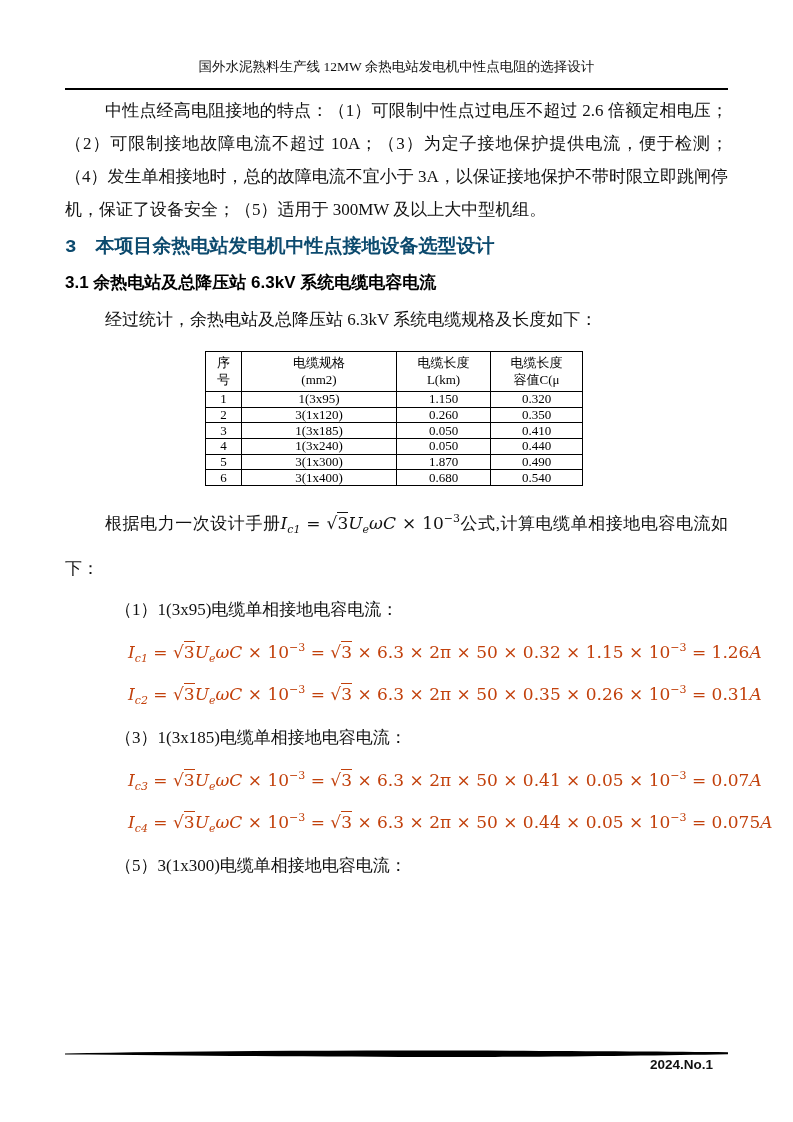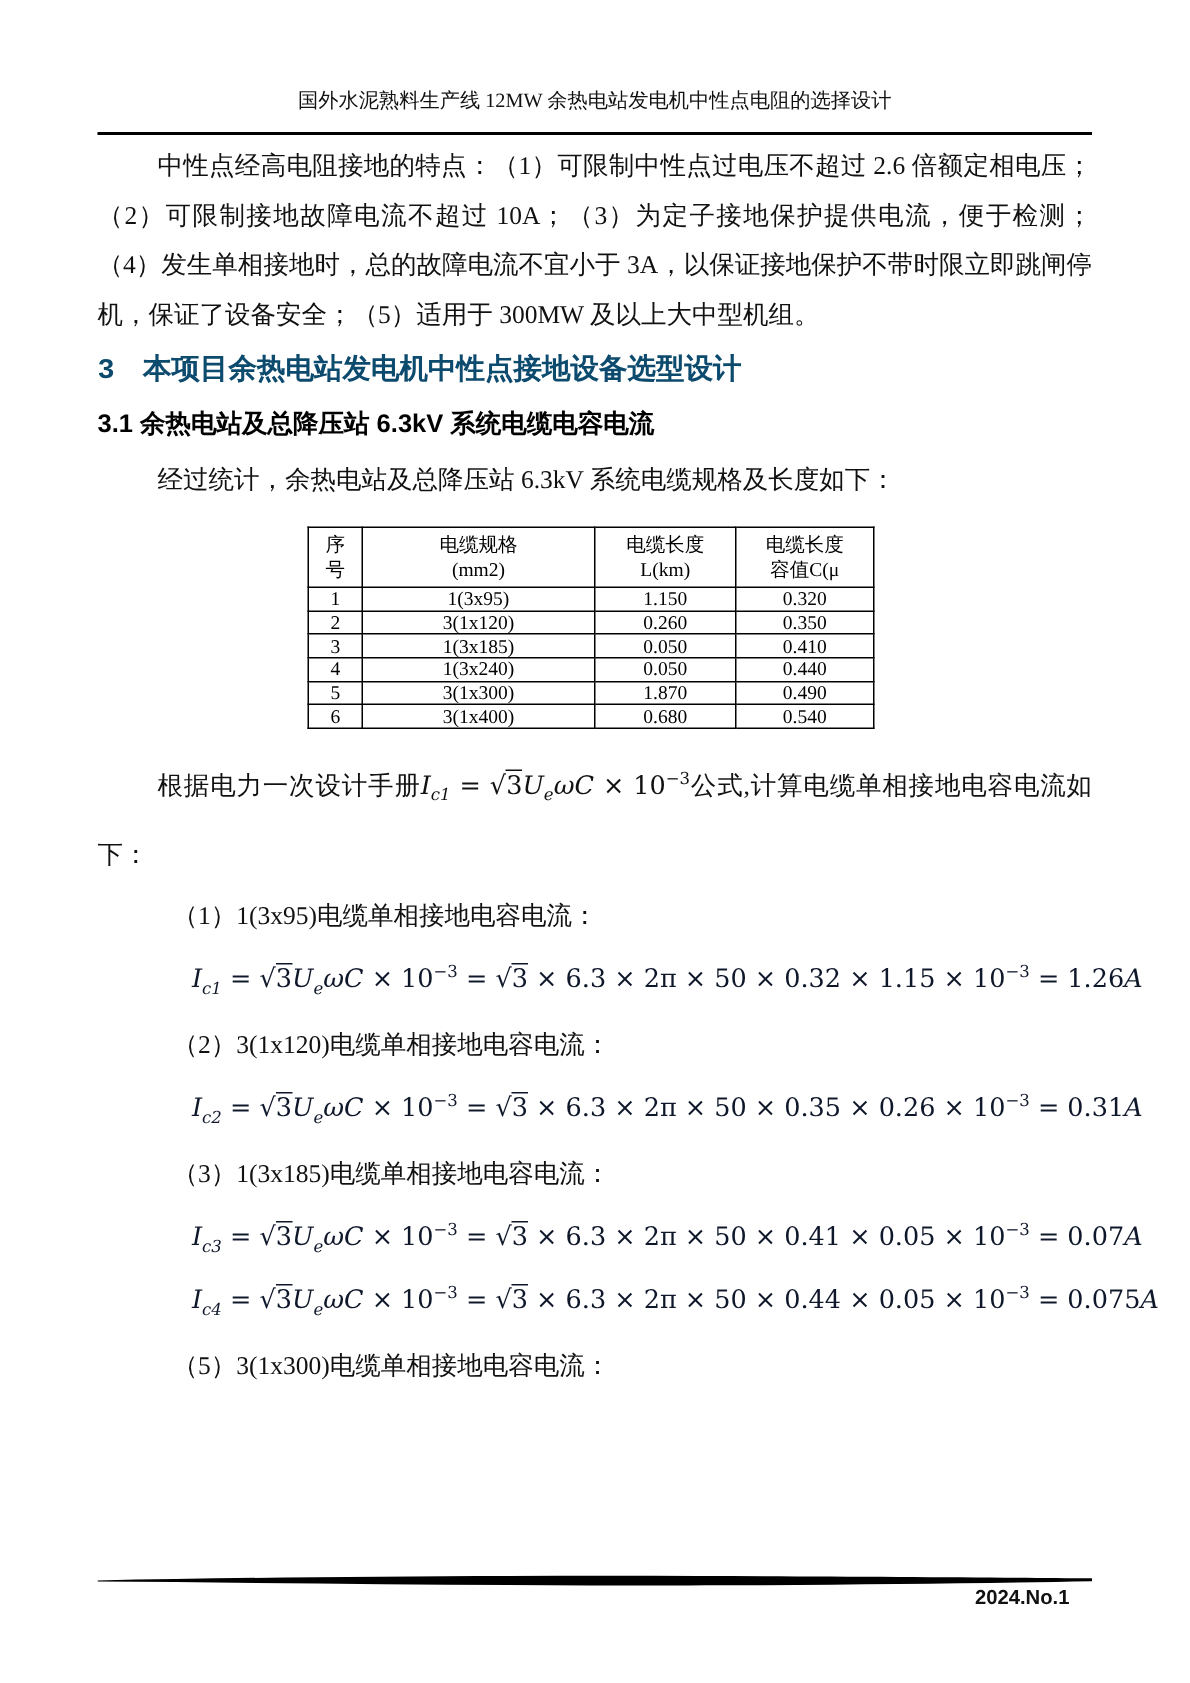--- a/index.html
+++ b/index.html
@@ -57,21 +57,21 @@
     text-align: justify; text-indent: 40px;
   }
   .calc-label {
     margin-top: 2px; padding-left: 50px;
     font-size: 17px; line-height: 33px;
   }
   .formula {
     margin: 11px 0 11px 63px;
     font-family: "DejaVu Serif", serif;
     font-size: 17px; line-height: 31px;
-    white-space: nowrap; color: #0f172a;
+    white-space: nowrap; color: #c2410c;
   }
   .vi { font-style: italic; }
   .formula sub, .intro sub { font-size: 11px; line-height: 0; font-style: italic; }
   .formula sup, .intro sup { font-size: 11px; line-height: 0; }
   .rad .bar { border-top: 1.5px solid currentColor; }
   .intro .mathseg { font-family: "DejaVu Serif", serif; }
   
   .footer-bar { position: absolute; top: 1049px; left: 65px; width: 663px; height: 12px; }
   .footer-page {
     position: absolute; top: 1058px; left: 0; width: 793px;
@@ -160,21 +160,20 @@
           </tr>
         </tbody>
       </table>
     </div>
 
     <p class="intro"><span>根据电力一次设计手册</span><span class="mathseg"><span class="vi">I</span><sub>c1</sub> <span>=</span> <span class="rad"><span>√</span><span class="bar">3</span></span><span class="vi">U</span><sub>e</sub><span class="vi">ωC</span> <span>× 10</span><sup>−3</sup></span><span>公式,计算电缆单相接地电容电流如下：</span></p>
 
     <p class="calc-label">（1）1(3x95)电缆单相接地电容电流：</p>
     <div class="formula"><span class="vi">I</span><sub>c1</sub> <span>=</span> <span class="rad"><span>√</span><span class="bar">3</span></span><span class="vi">U</span><sub>e</sub><span class="vi">ωC</span> <span>× 10</span><sup>−3</sup> <span>=</span> <span class="rad"><span>√</span><span class="bar">3</span></span> <span>× 6.3 × 2π × 50 × 0.32 × 1.15 × 10</span><sup>−3</sup> <span>=</span> <span>1.26</span><span class="vi">A</span></div>
 
-    <p class="calc-label">（2）3(1x120)电缆单相接地电容电流：</p>
     <div class="formula"><span class="vi">I</span><sub>c2</sub> <span>=</span> <span class="rad"><span>√</span><span class="bar">3</span></span><span class="vi">U</span><sub>e</sub><span class="vi">ωC</span> <span>× 10</span><sup>−3</sup> <span>=</span> <span class="rad"><span>√</span><span class="bar">3</span></span> <span>× 6.3 × 2π × 50 × 0.35 × 0.26 × 10</span><sup>−3</sup> <span>=</span> <span>0.31</span><span class="vi">A</span></div>
 
     <p class="calc-label">（3）1(3x185)电缆单相接地电容电流：</p>
     <div class="formula"><span class="vi">I</span><sub>c3</sub> <span>=</span> <span class="rad"><span>√</span><span class="bar">3</span></span><span class="vi">U</span><sub>e</sub><span class="vi">ωC</span> <span>× 10</span><sup>−3</sup> <span>=</span> <span class="rad"><span>√</span><span class="bar">3</span></span> <span>× 6.3 × 2π × 50 × 0.41 × 0.05 × 10</span><sup>−3</sup> <span>=</span> <span>0.07</span><span class="vi">A</span></div>
 
     <div class="formula"><span class="vi">I</span><sub>c4</sub> <span>=</span> <span class="rad"><span>√</span><span class="bar">3</span></span><span class="vi">U</span><sub>e</sub><span class="vi">ωC</span> <span>× 10</span><sup>−3</sup> <span>=</span> <span class="rad"><span>√</span><span class="bar">3</span></span> <span>× 6.3 × 2π × 50 × 0.44 × 0.05 × 10</span><sup>−3</sup> <span>=</span> <span>0.075</span><span class="vi">A</span></div>
 
     <p class="calc-label">（5）3(1x300)电缆单相接地电容电流：</p>
 
   </div>

